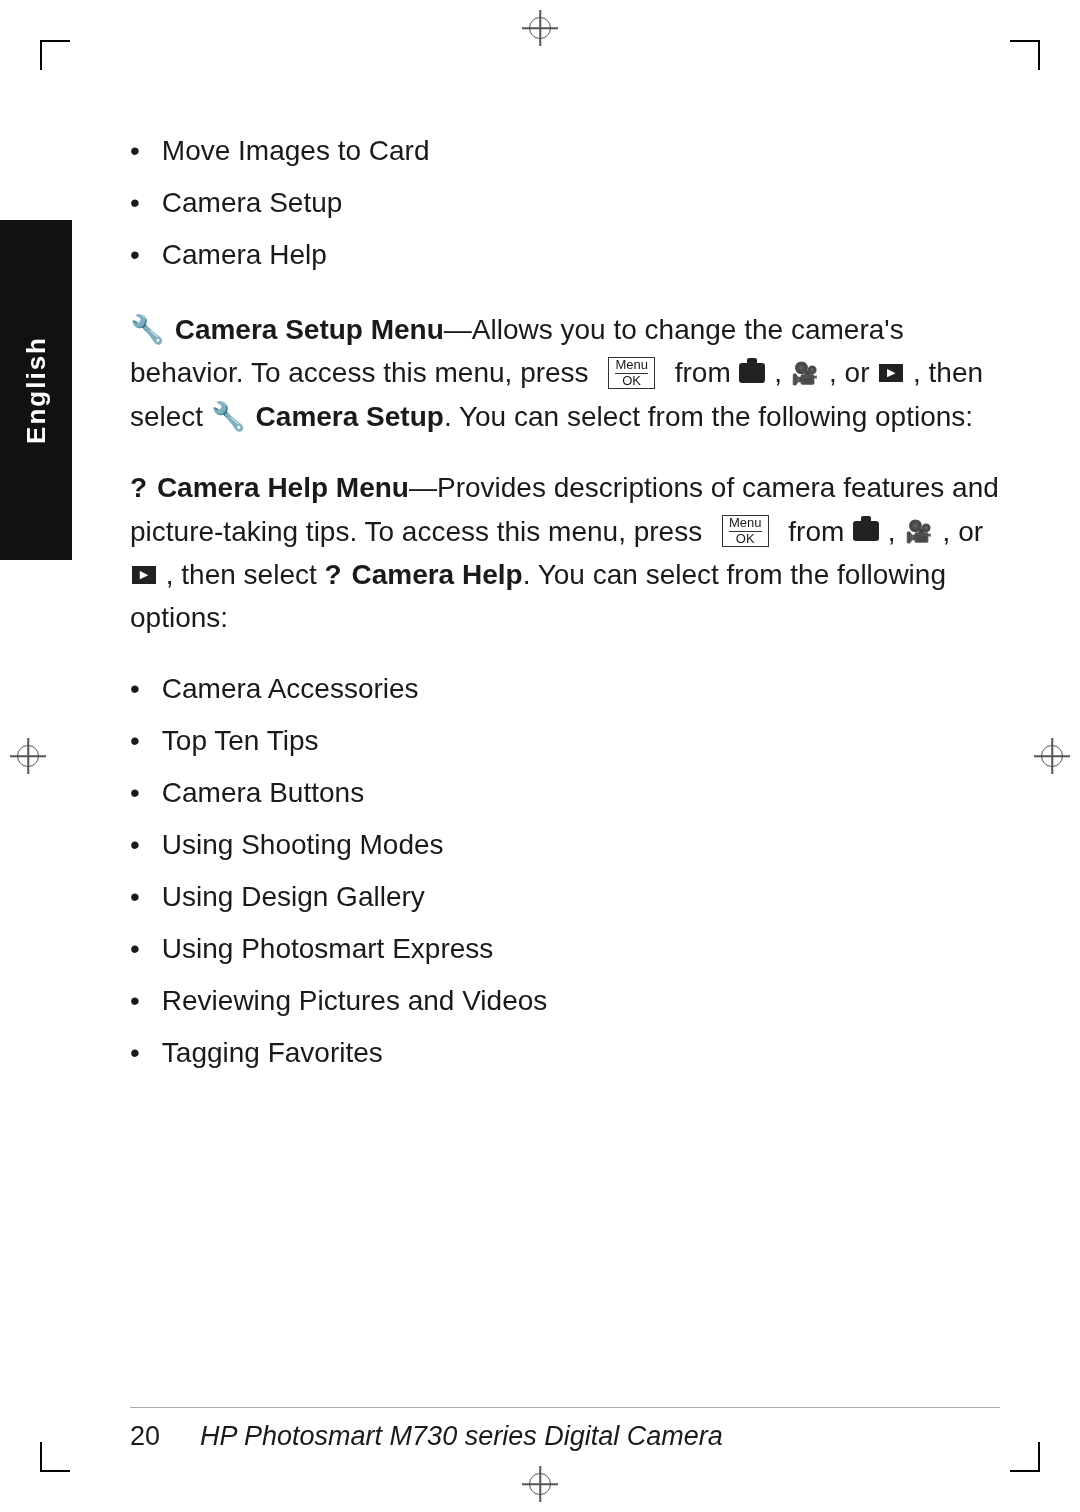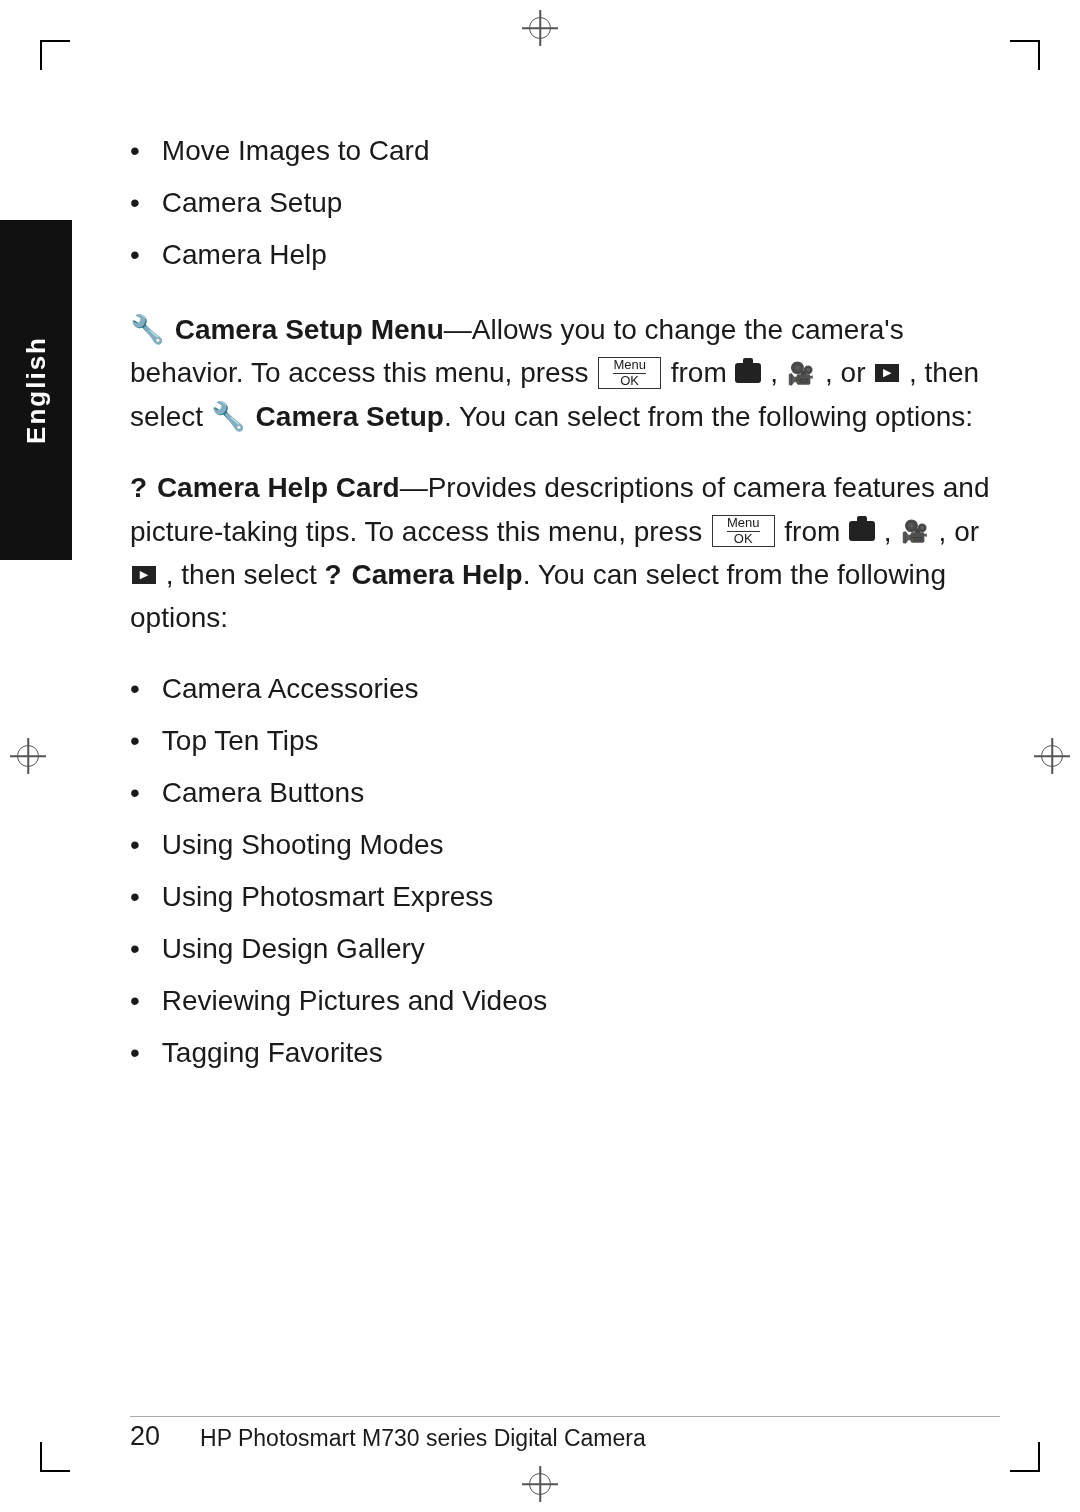--- a/index.html
+++ b/index.html
@@ -182,24 +182,24 @@
       font-size: 11px;
       color: #fff;
       top: 50%;
       left: 50%;
       transform: translate(-50%,-50%);
     }
     .menu-ok-box {
       display: inline-block;
       border: 1px solid #333;
       font-size: 14px;
-      padding: 0 14px;
+      padding: 0 6px;
       vertical-align: middle;
       line-height: 1.1;
-      margin: 0 2px;
+      margin: 0 12px;
       position: relative;
       top: -2px;
     }
 
     
     .help-icon {
       display: inline-block;
       font-weight: bold;
       font-style: normal;
       margin-right: 2px;
@@ -212,31 +212,32 @@
       margin-right: 2px;
     }
 
     
     .footer {
       position: absolute;
       bottom: 60px;
       left: 130px;
       right: 80px;
       border-top: 1px solid #aaa;
-      padding-top: 4px;
+      padding-top: 13px;
       display: flex;
-      align-items: flex-end;
+      align-items: center;
       font-size: 27px;
     }
     .footer-page {
       margin-right: 40px;
       font-size: 27px;
     }
     .footer-title {
-      font-size: 23px;
+      font-size: 27px;
+      font-style: italic;
     }
   </style>
 </head>
 <body>
 
 <div class="corner-mark corner-tl"></div>
 <div class="corner-mark corner-tr"></div>
 <div class="corner-mark corner-bl"></div>
 <div class="corner-mark corner-br"></div>
 
@@ -282,21 +283,21 @@
     <span>, or </span>
     <span class="play-icon"></span>
     <span>, then select </span>
     <span class="setup-icon">🔧</span>
     <span class="bold"> Camera Setup</span><span>. You can select from the following options:</span>
   </div>
 
 
   <div class="para-block">
     <span class="help-icon bold">?</span>
-    <span class="bold">Camera Help Card</span><span>—Provides descriptions of camera features and picture-taking tips. To access this menu, press </span>
+    <span class="bold">Camera Help Menu</span><span>—Provides descriptions of camera features and picture-taking tips. To access this menu, press </span>
     <span class="menu-ok-box"><span style="display:block;font-size:13px;text-align:center;border-bottom:1px solid #333;">Menu</span><span style="display:block;font-size:13px;text-align:center;">OK</span></span>
     <span> from </span>
     <span class="cam-icon"></span>
     <span>, </span>
     <span style="display:inline-block;vertical-align:middle;font-size:22px;margin:0 2px;position:relative;top:-1px;">🎥</span>
     <span>, or </span>
     <span class="play-icon"></span>
     <span>, then select </span>
     <span class="help-icon bold">?</span>
     <span class="bold"> Camera Help</span><span>. You can select from the following options:</span>
@@ -309,24 +310,24 @@
     <li>
         <span>Top Ten Tips</span>
       </li>
     <li>
         <span>Camera Buttons</span>
       </li>
     <li>
         <span>Using Shooting Modes</span>
       </li>
     <li>
+        <span>Using Design Gallery</span>
+      </li>
+    <li>
         <span>Using Photosmart Express</span>
-      </li>
-    <li>
-        <span>Using Design Gallery</span>
       </li>
     <li>
         <span>Reviewing Pictures and Videos</span>
       </li>
     <li>
         <span>Tagging Favorites</span>
       </li>
 
   </ul>
 

